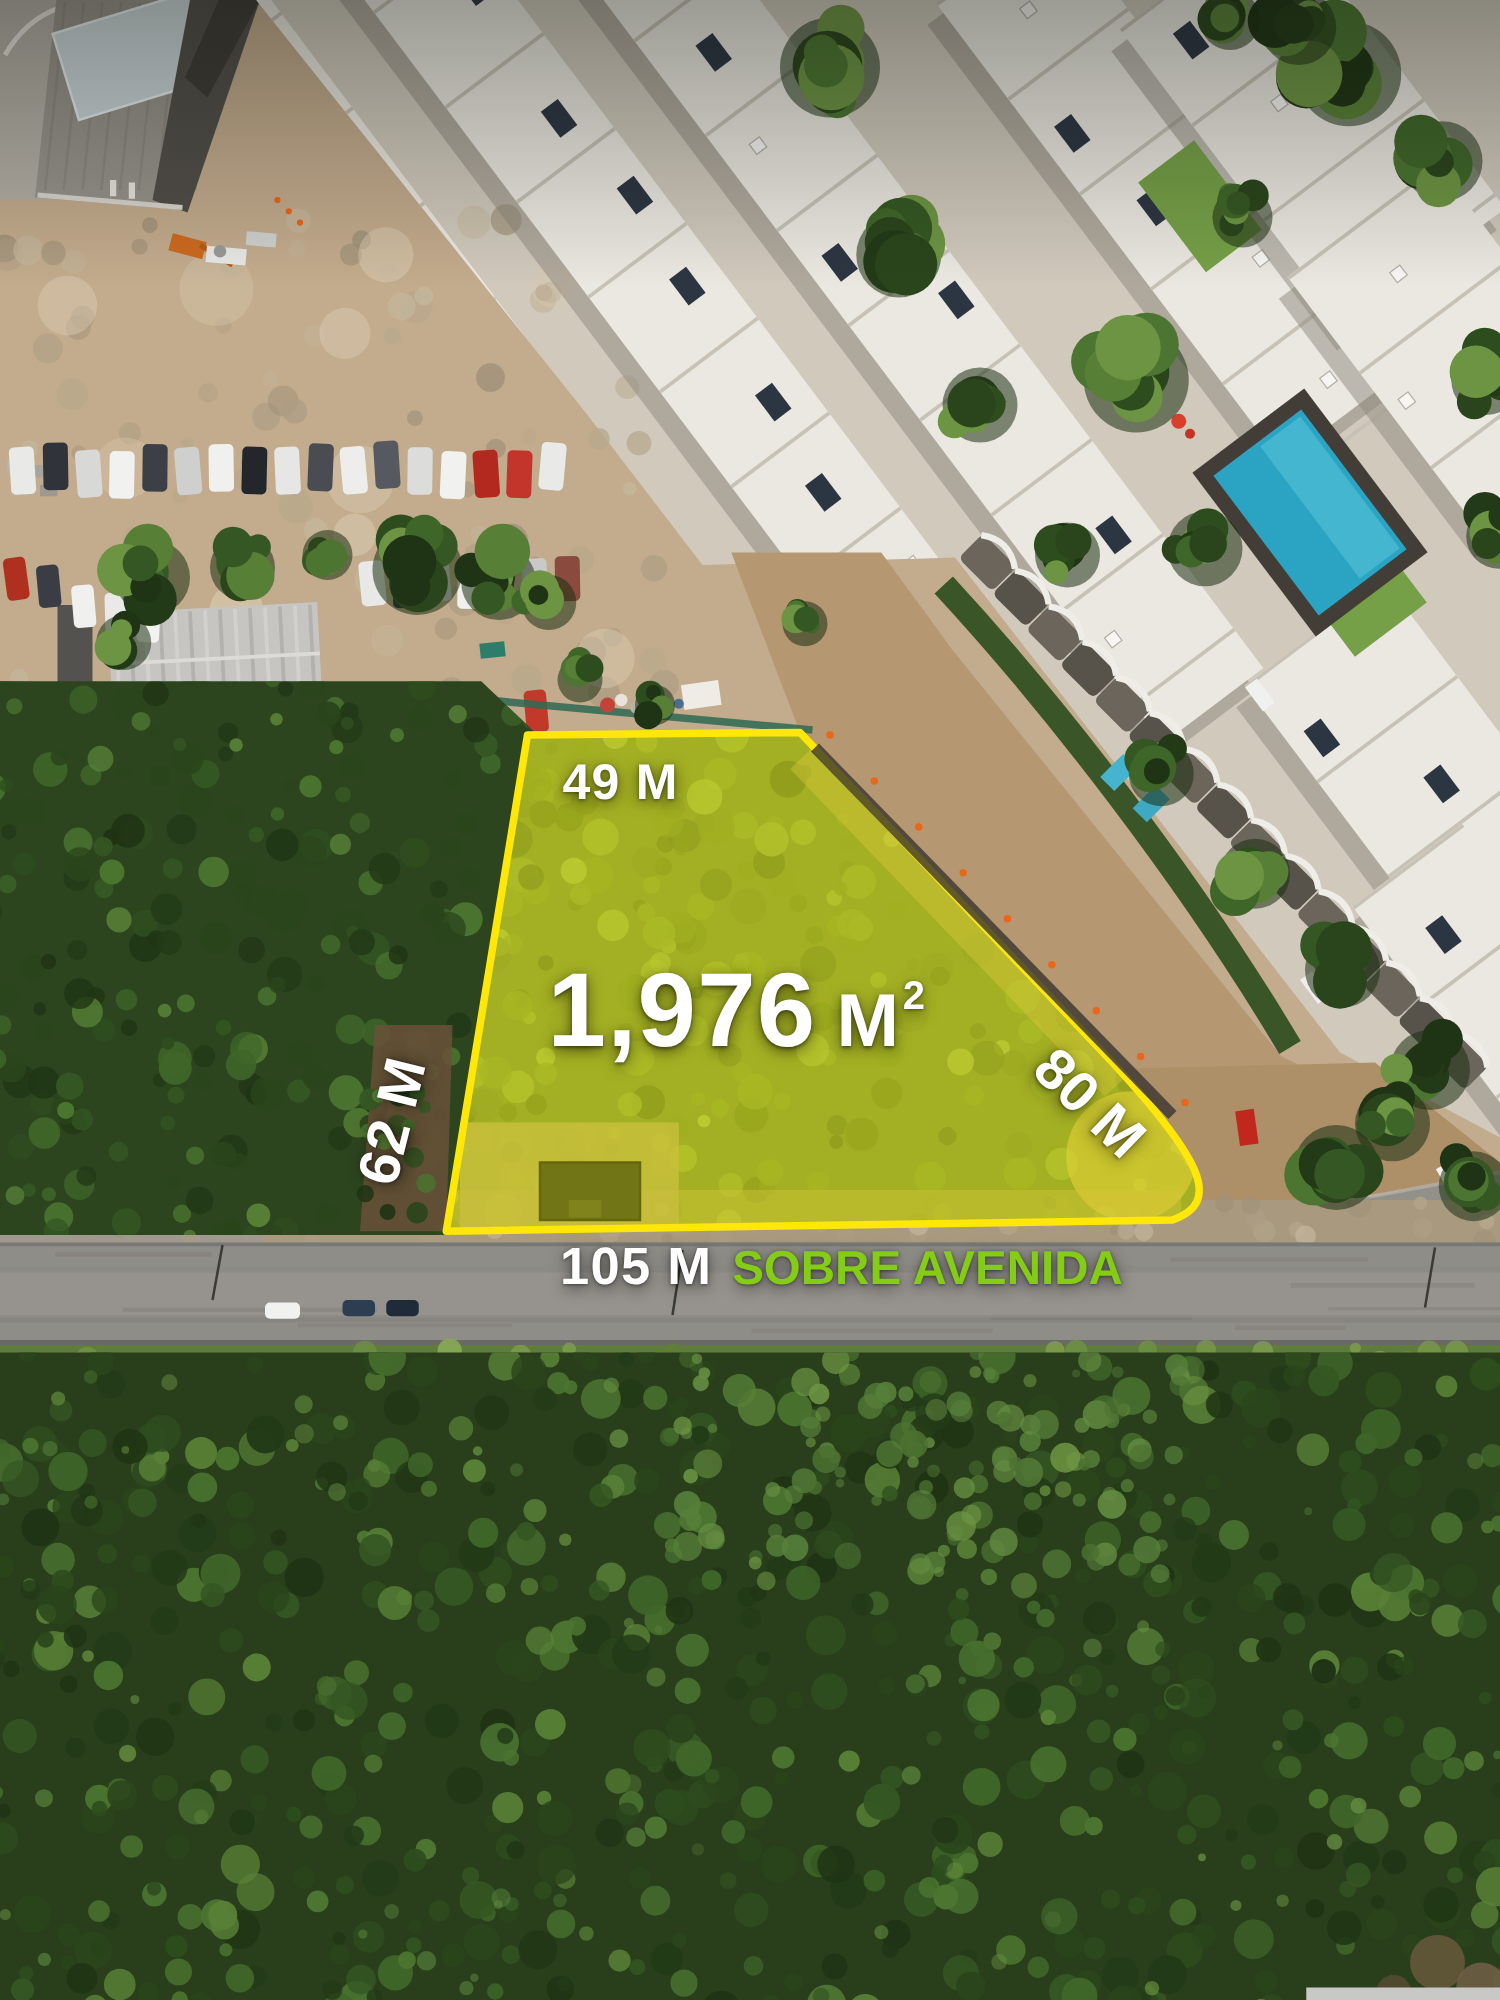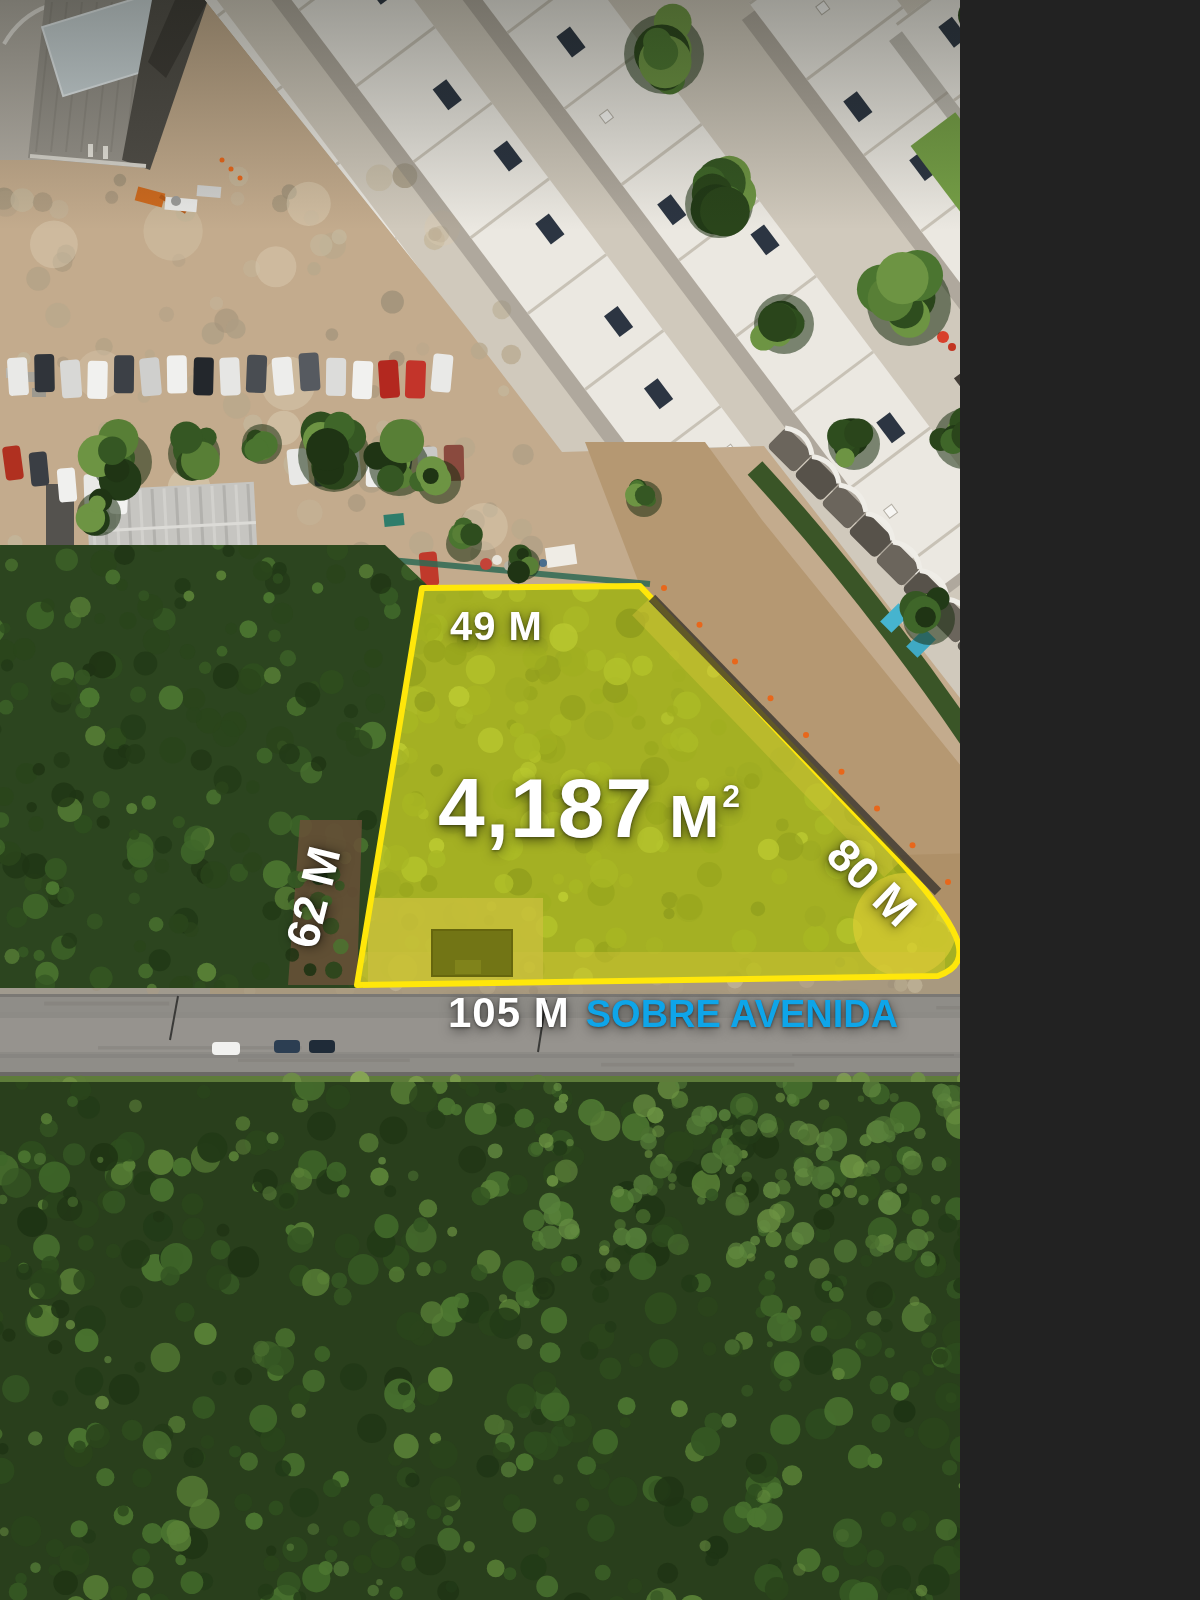--- a/index.html
+++ b/index.html
@@ -1,29 +1,29 @@
 <!DOCTYPE html>
 <html><head>
 <meta charset="utf-8">
 <style>
   html,body{margin:0;padding:0;background:#222;}
-  .stage{position:relative;width:960px;height:1600px;overflow:hidden;
+  .stage{position:relative;width:1200px;height:1600px;overflow:hidden;
          font-family:"Liberation Sans","DejaVu Sans",sans-serif;background:#2a411d;}
   .stage svg{position:absolute;left:0;top:0;}
   .lbl{position:absolute;color:#fff;font-weight:700;line-height:1;white-space:nowrap;
        text-shadow:0 3px 12px rgba(0,0,0,.55),0 1px 3px rgba(0,0,0,.45);pointer-events:none;}
   .lbl-top{left:450px;top:606px;font-size:40px;letter-spacing:1px;}
   .lbl-area{left:438px;top:766px;font-size:84px;letter-spacing:1px;}
   .area-unit{font-size:60px;margin-left:16px;}
   .area-sup{font-size:32px;line-height:0;vertical-align:30px;margin-left:2px;}
   .lbl-left{left:313px;top:897px;font-size:46px;transform:translate(-50%,-50%) rotate(-76deg);}
   .lbl-right{left:872px;top:882px;font-size:46px;transform:translate(-50%,-50%) rotate(44deg);}
   .lbl-bottom{left:448px;top:992px;display:flex;align-items:baseline;gap:16px;}
   .frontage-len{font-size:42px;letter-spacing:1px;}
-  .frontage-street{font-size:38px;color:#0ea5e9;letter-spacing:0px;}
+  .frontage-street{font-size:38px;color:#84cc16;letter-spacing:0px;}
 </style>
 </head>
 <body>
 
 <div class="stage">
 <svg id="scene" width="1200" height="1600" viewBox="0 0 1200 1600">
   <defs>
     <clipPath id="cpPlot">
           <path d="M422,588 L640,586 L890,850 C962,928 978,962 938,976 L357,985 Z"></path>
         </clipPath>
@@ -2305,20 +2305,20 @@
         <circle cx="948" cy="882" r="3" fill="#e8671b"></circle>
         <circle cx="222" cy="160" r="2.5" fill="#e8671b"></circle>
         <circle cx="231" cy="169" r="2.5" fill="#e8671b"></circle>
         <circle cx="240" cy="178" r="2.5" fill="#e8671b"></circle>
       </g>
 
   <rect x="0" y="0" width="1200" height="230" fill="url(#gtop)"></rect>
 </svg>
 
   <div class="lbl lbl-top">49 M</div>
-  <div class="lbl lbl-area"><span>4,187</span><span class="area-unit"><span>M</span><sup class="area-sup">2</sup></span></div>
+  <div class="lbl lbl-area"><span>1,976</span><span class="area-unit"><span>M</span><sup class="area-sup">2</sup></span></div>
   <div class="lbl lbl-left">62 M</div>
   <div class="lbl lbl-right">80 M</div>
   <div class="lbl lbl-bottom">
     <span class="frontage-len">105 M</span>
     <span class="frontage-street">SOBRE AVENIDA</span>
   </div>
 </div>
 
 </body></html>

